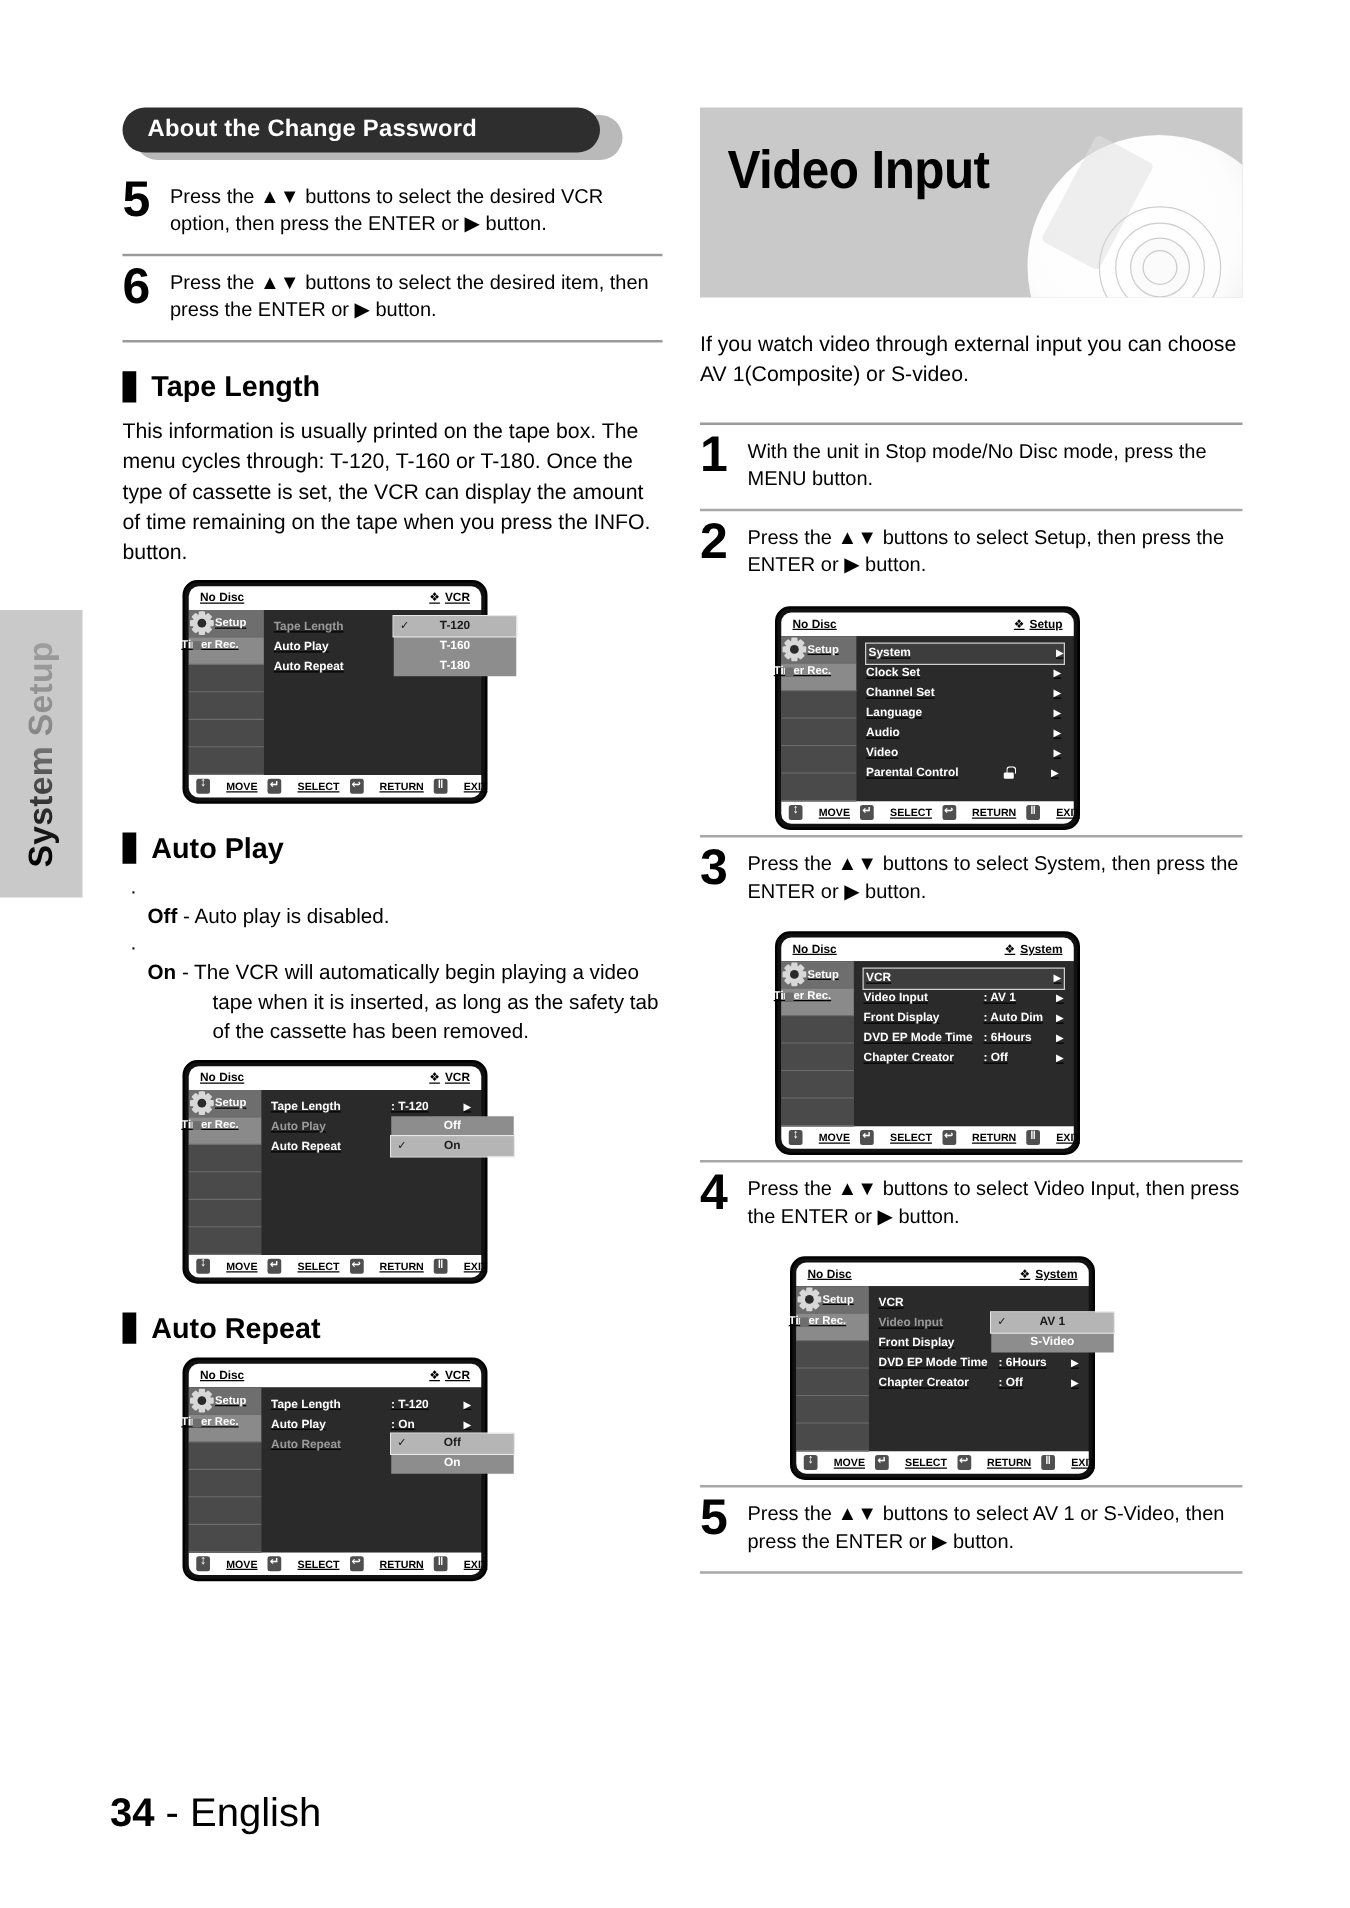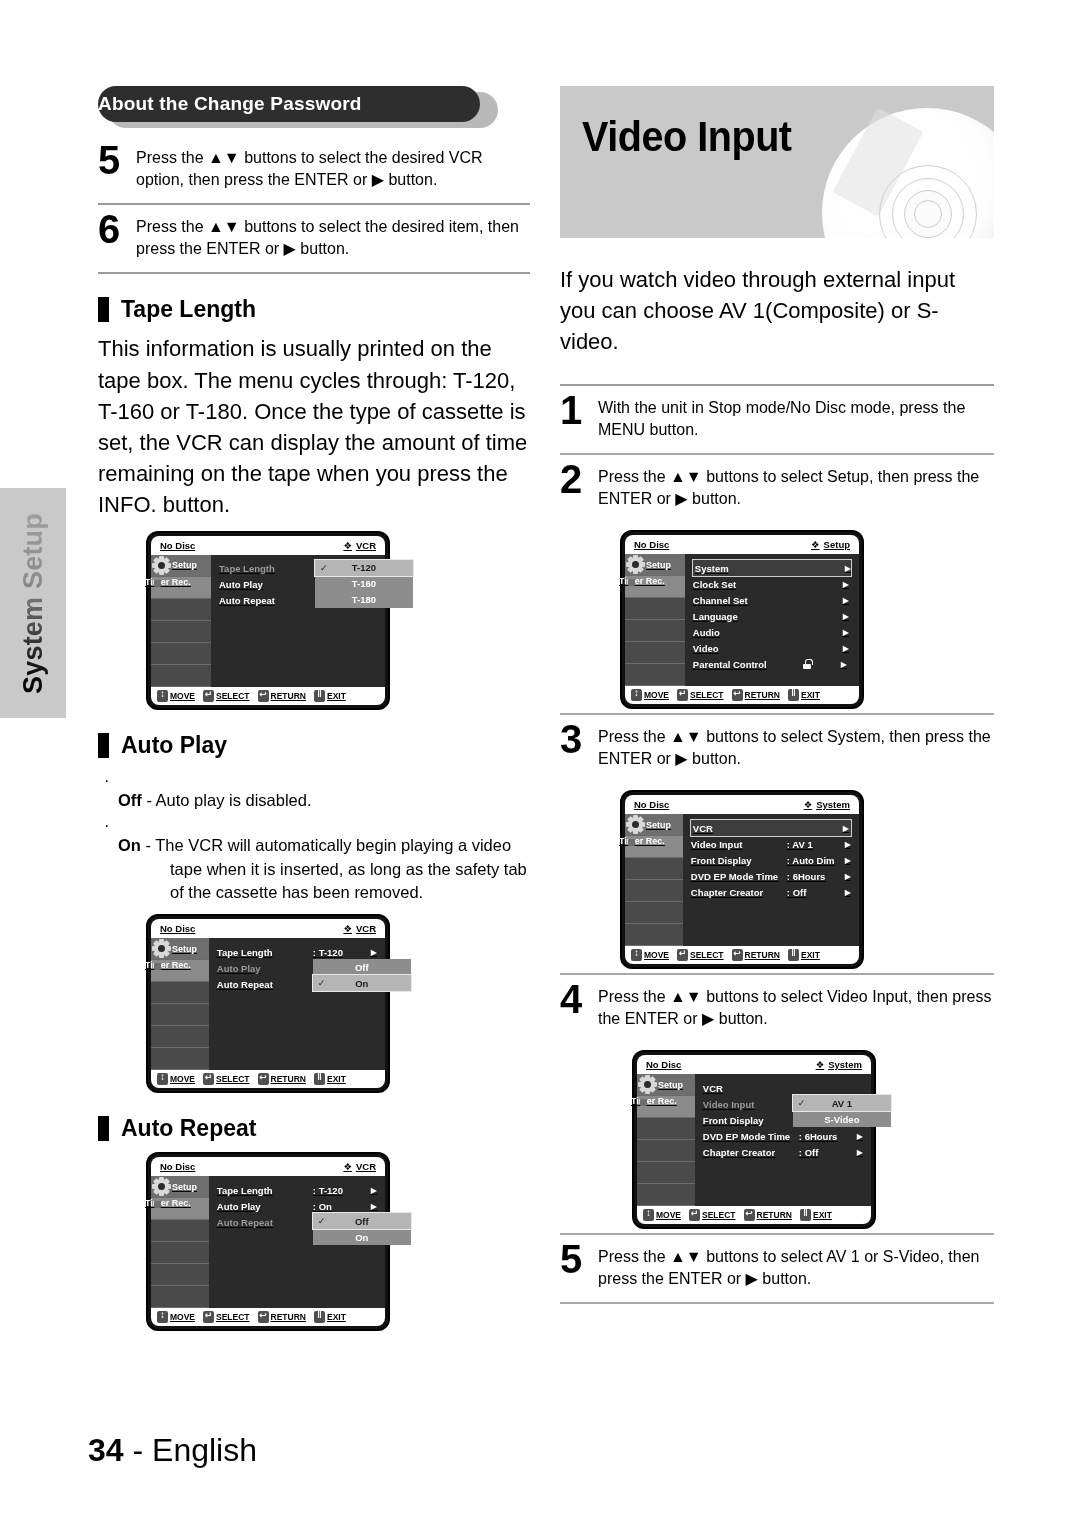--- a/index.html
+++ b/index.html
@@ -36,39 +36,39 @@
   .banner .shadow{
     position:absolute;left:10px;top:6px;width:390px;height:36px;
     background:#b9b9b9;border-radius:19px;
   }
   .banner .bar{
     position:absolute;left:0;top:0;width:382px;height:36px;
     background:#2e2e2e;border-radius:18px;
     display:flex;align-items:center;
   }
   .banner .bar b{
-    color:#fff;font-size:19px;font-weight:bold;letter-spacing:.2px;
+    color:#fff;font-size:19px;font-weight:bold;margin-left:20px;letter-spacing:.2px;
   }
 
   
   .step{display:flex;align-items:flex-start;padding:6px 0 10px 0;}
   .step .num{
     font-size:40px;font-weight:bold;line-height:0.92;width:38px;flex:0 0 38px;
     margin-top:-2px;
   }
   .step .txt{font-size:16px;line-height:1.38;padding-top:3px;}
   .rule{height:2px;background:#9a9a9a;margin:2px 0 2px 0;}
   .rule.thin{height:2px;background:#a8a8a8;}
 
   
   .sec-head{display:flex;align-items:center;margin:22px 0 10px 0;}
   .sec-head .tick{width:11px;height:25px;background:#000;margin-right:12px;}
   .sec-head h2{margin:0;font-size:23px;font-weight:bold;letter-spacing:0;}
 
-  .para{font-size:22px;line-height:1.42;margin:6px 0 10px 0;}
+  .para{font-size:17px;line-height:1.42;margin:6px 0 10px 0;}
   .bullets{font-size:16.5px;line-height:1.42;margin:4px 0 6px 6px;}
   .bullets .li{margin-bottom:2px;display:flex;}
   .bullets .dot{width:14px;flex:0 0 14px;}
   .bullets .bodytxt{flex:1;margin-top:20px;}
   .hang{padding-left:52px;text-indent:-52px;}
 
   
   .title-banner{
     position:relative;width:434px;height:152px;background:#c9c9c9;overflow:hidden;
     margin-bottom:26px;
@@ -142,21 +142,21 @@
   .popup .pitem{
     height:16px;display:flex;align-items:center;justify-content:center;
     font-size:9.5px;font-weight:bold;color:#fff;position:relative;
   }
   .popup .pitem.sel{background:#b5b5b5;color:#1a1a1a;outline:1px solid #e8e8e8;}
   .popup .pitem .chk{position:absolute;left:5px;font-size:9px;}
   .osd-btnbar{
     background:#fff;height:18px;border-radius:0 0 8px 8px;display:flex;align-items:center;
     gap:8px;padding:0 6px;font-size:8.5px;font-weight:bold;
   }
-  .osd-btnbar .bg{display:flex;align-items:center;gap:2px;}
+  .osd-btnbar .bg{display:flex;align-items:center;gap:13px;}
   .kico{
     width:11px;height:12px;background:#4f4f4f;border-radius:2px;display:inline-block;
     position:relative;flex:0 0 11px;
   }
   .kico.move::after{content:"\2195";position:absolute;left:0;right:0;top:-2px;color:#fff;font-size:10px;text-align:center;}
   .kico.sel::after{content:"\21B5";position:absolute;left:0;right:0;top:-1px;color:#fff;font-size:9px;text-align:center;}
   .kico.ret::after{content:"\21A9";position:absolute;left:0;right:0;top:-1px;color:#fff;font-size:9px;text-align:center;}
   .kico.exit::after{content:"\2016";position:absolute;left:0;right:0;top:-1px;color:#fff;font-size:9px;text-align:center;}
   .lock-ico{display:inline-block;width:8px;height:9px;position:relative;}
   .lock-ico::before{content:"";position:absolute;left:0;bottom:0;width:8px;height:5px;background:#fff;border-radius:1px;}

